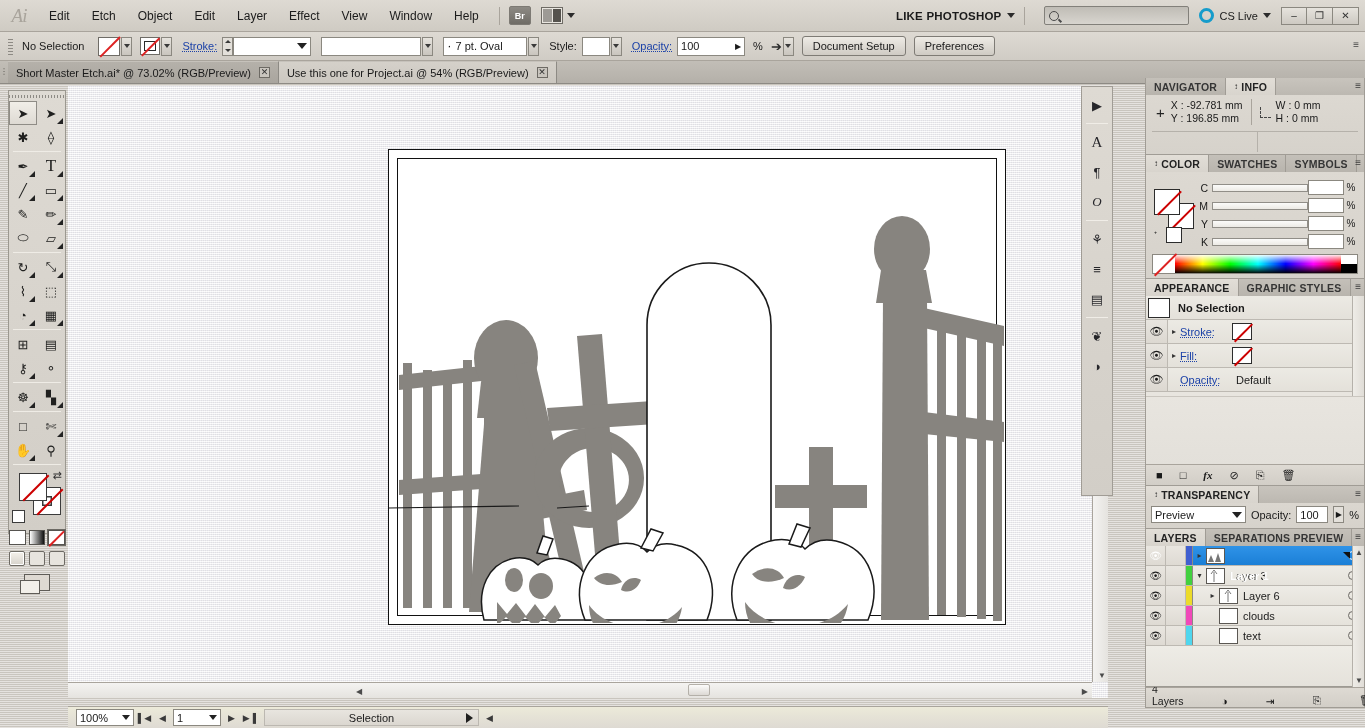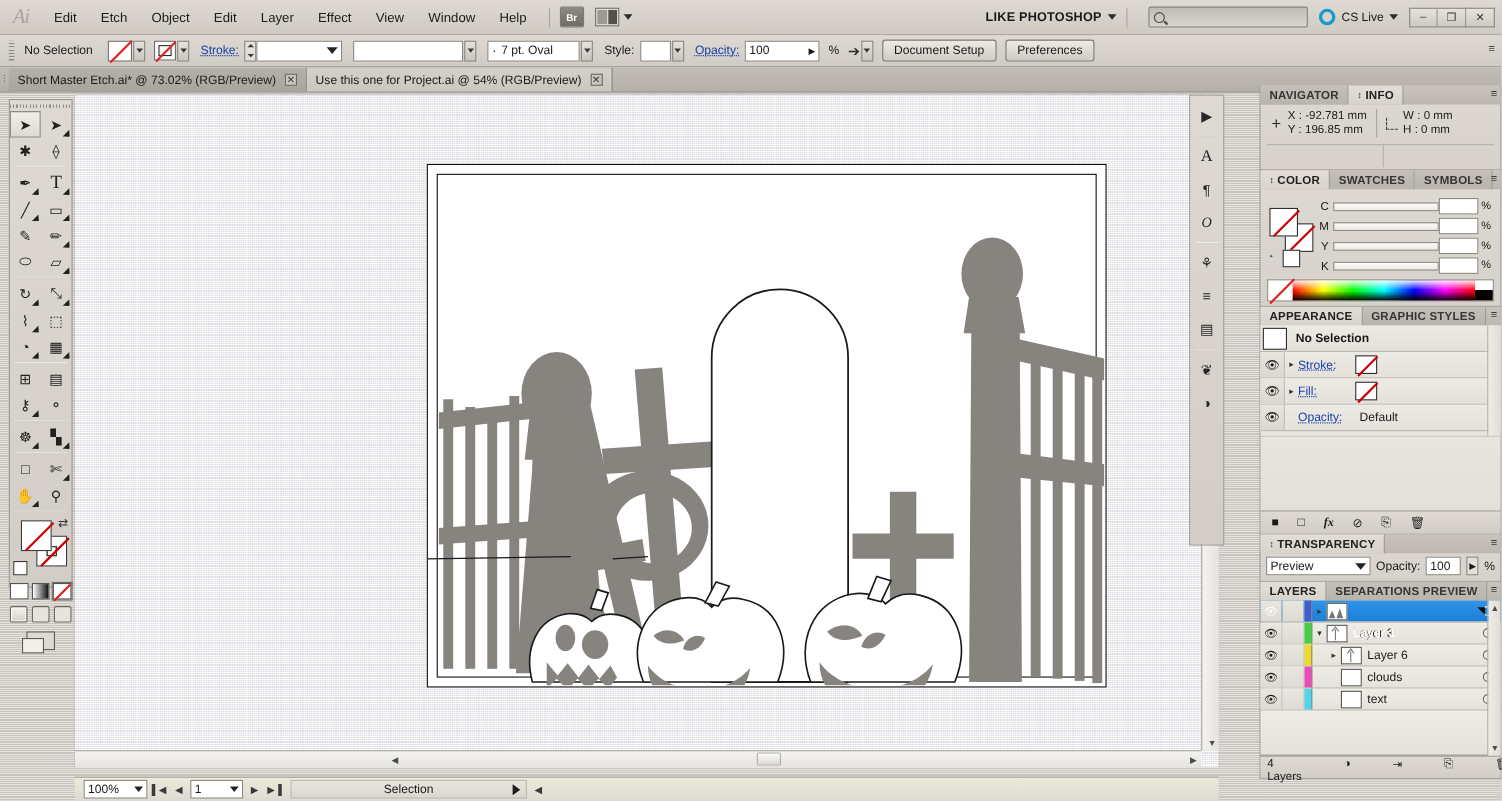--- a/index.html
+++ b/index.html
@@ -277,21 +277,21 @@
   .lr-thumb { width:19px;height:16px;border:1px solid #5b5853;background:#fff;
     margin-right:5px; overflow:hidden; }
   .lr-name { flex:1; }
   .lr-name.b { font-weight:bold;margin-top:40px; }
   .lr-target { width:9px;height:9px;border:1.5px solid #6a6763;border-radius:50%;margin-right:7px;}
   .layer-row.sel .lr-target{border-color:#fff;}
   .lr-corner{position:absolute;right:14px;width:0;height:0;
     border-top:7px solid #111;border-left:7px solid transparent;}
   .layers-scroll{position:absolute;right:0;top:0;width:12px;height:100%;
     background:linear-gradient(90deg,#eeece7,#e0ddd7);border-left:1px solid #b5b1aa;}
-  .layers-foot{height:20px;display:flex;align-items:flex-start;font-size:10.5px;
+  .layers-foot{height:20px;display:flex;align-items:flex-end;font-size:10.5px;
     background:linear-gradient(#dedad3,#d2cec7);border-top:1px solid #a9a49c;padding-left:6px;gap:38px;}
 </style>
 </head>
 <body>
 
 <div id="app">
 
   <div class="menubar">
     <div class="ai-logo">Ai</div>
     <div class="menus">

